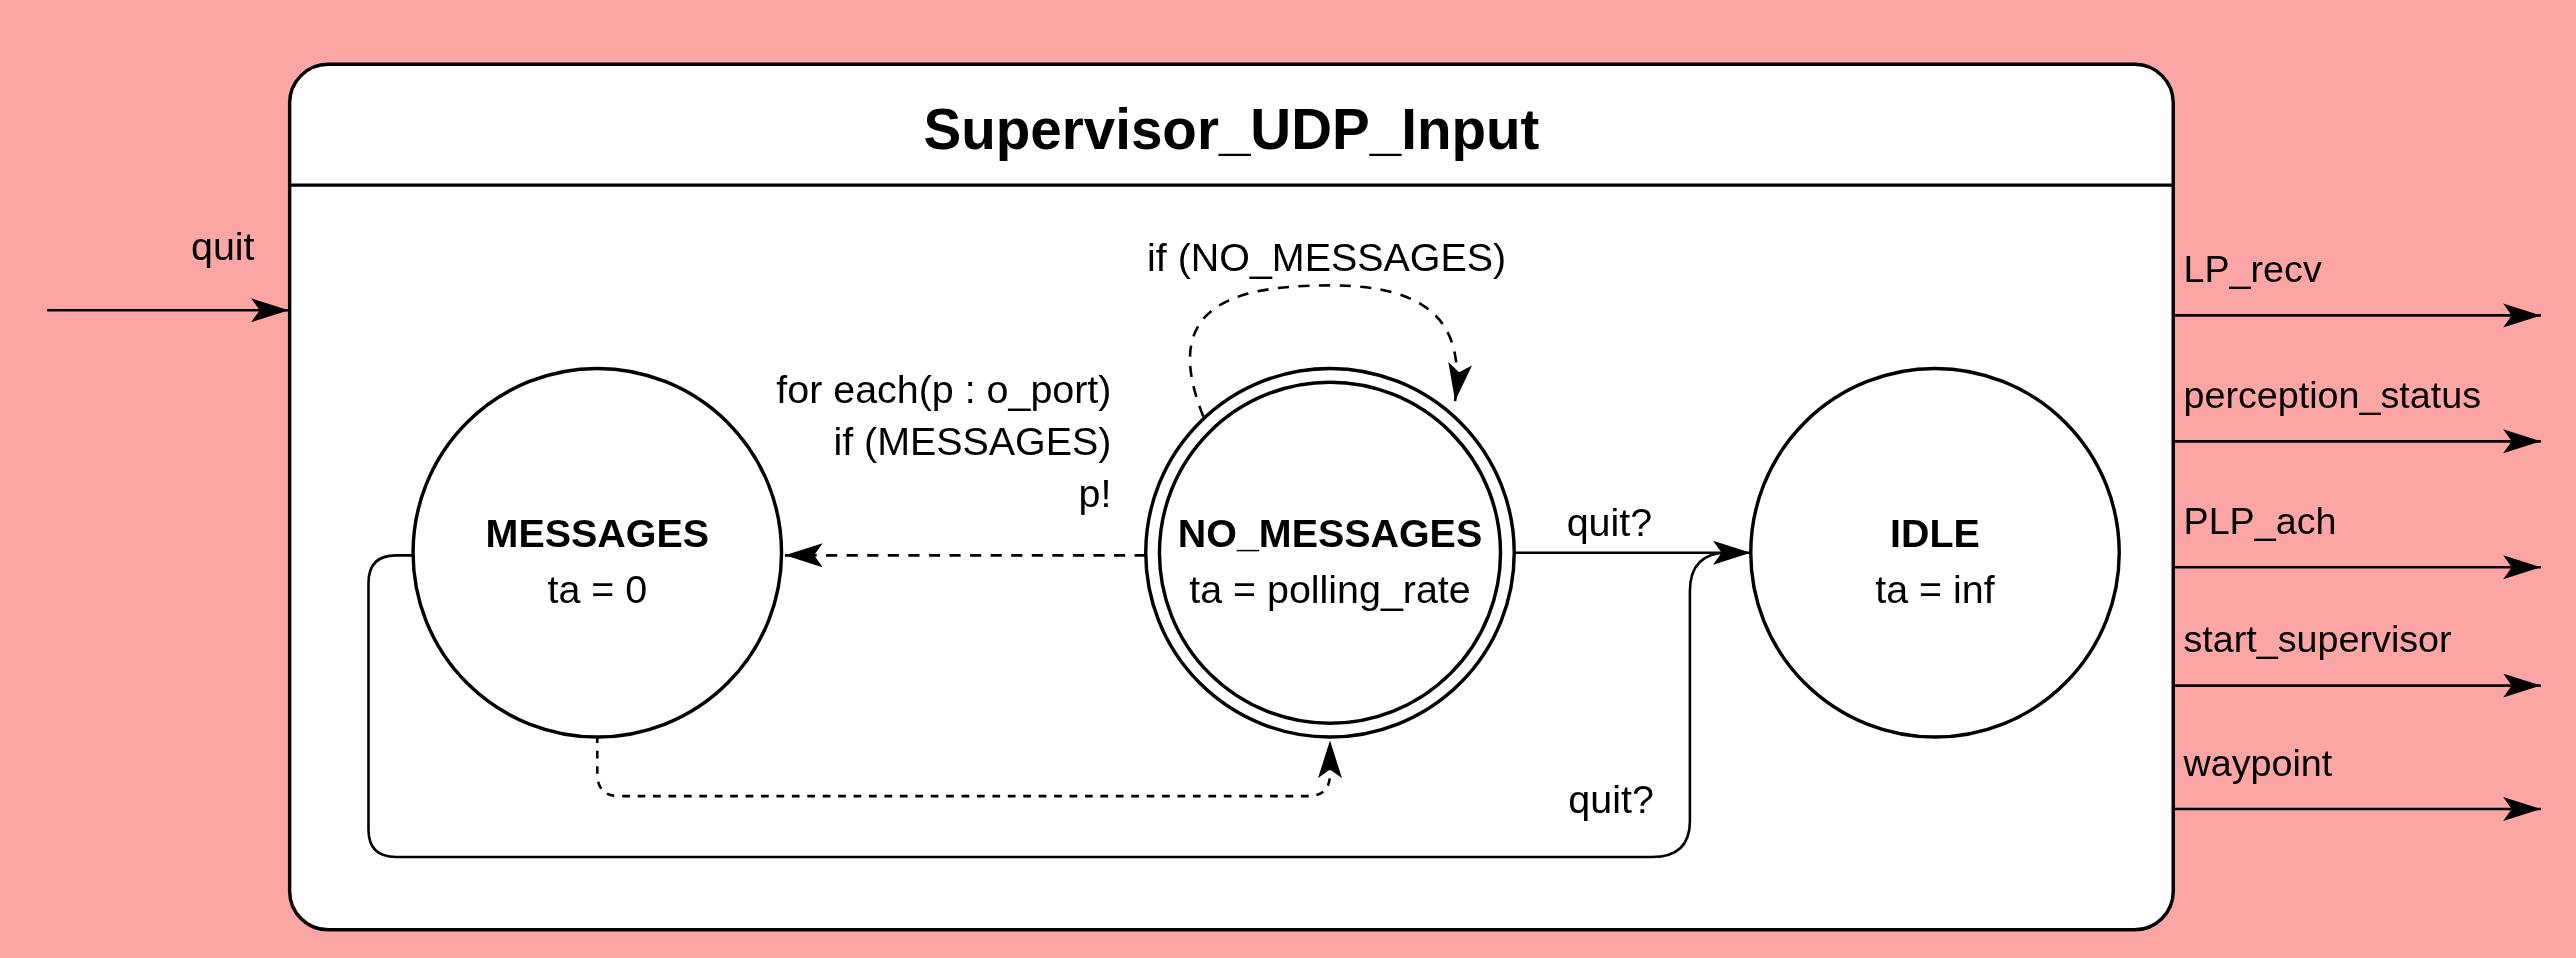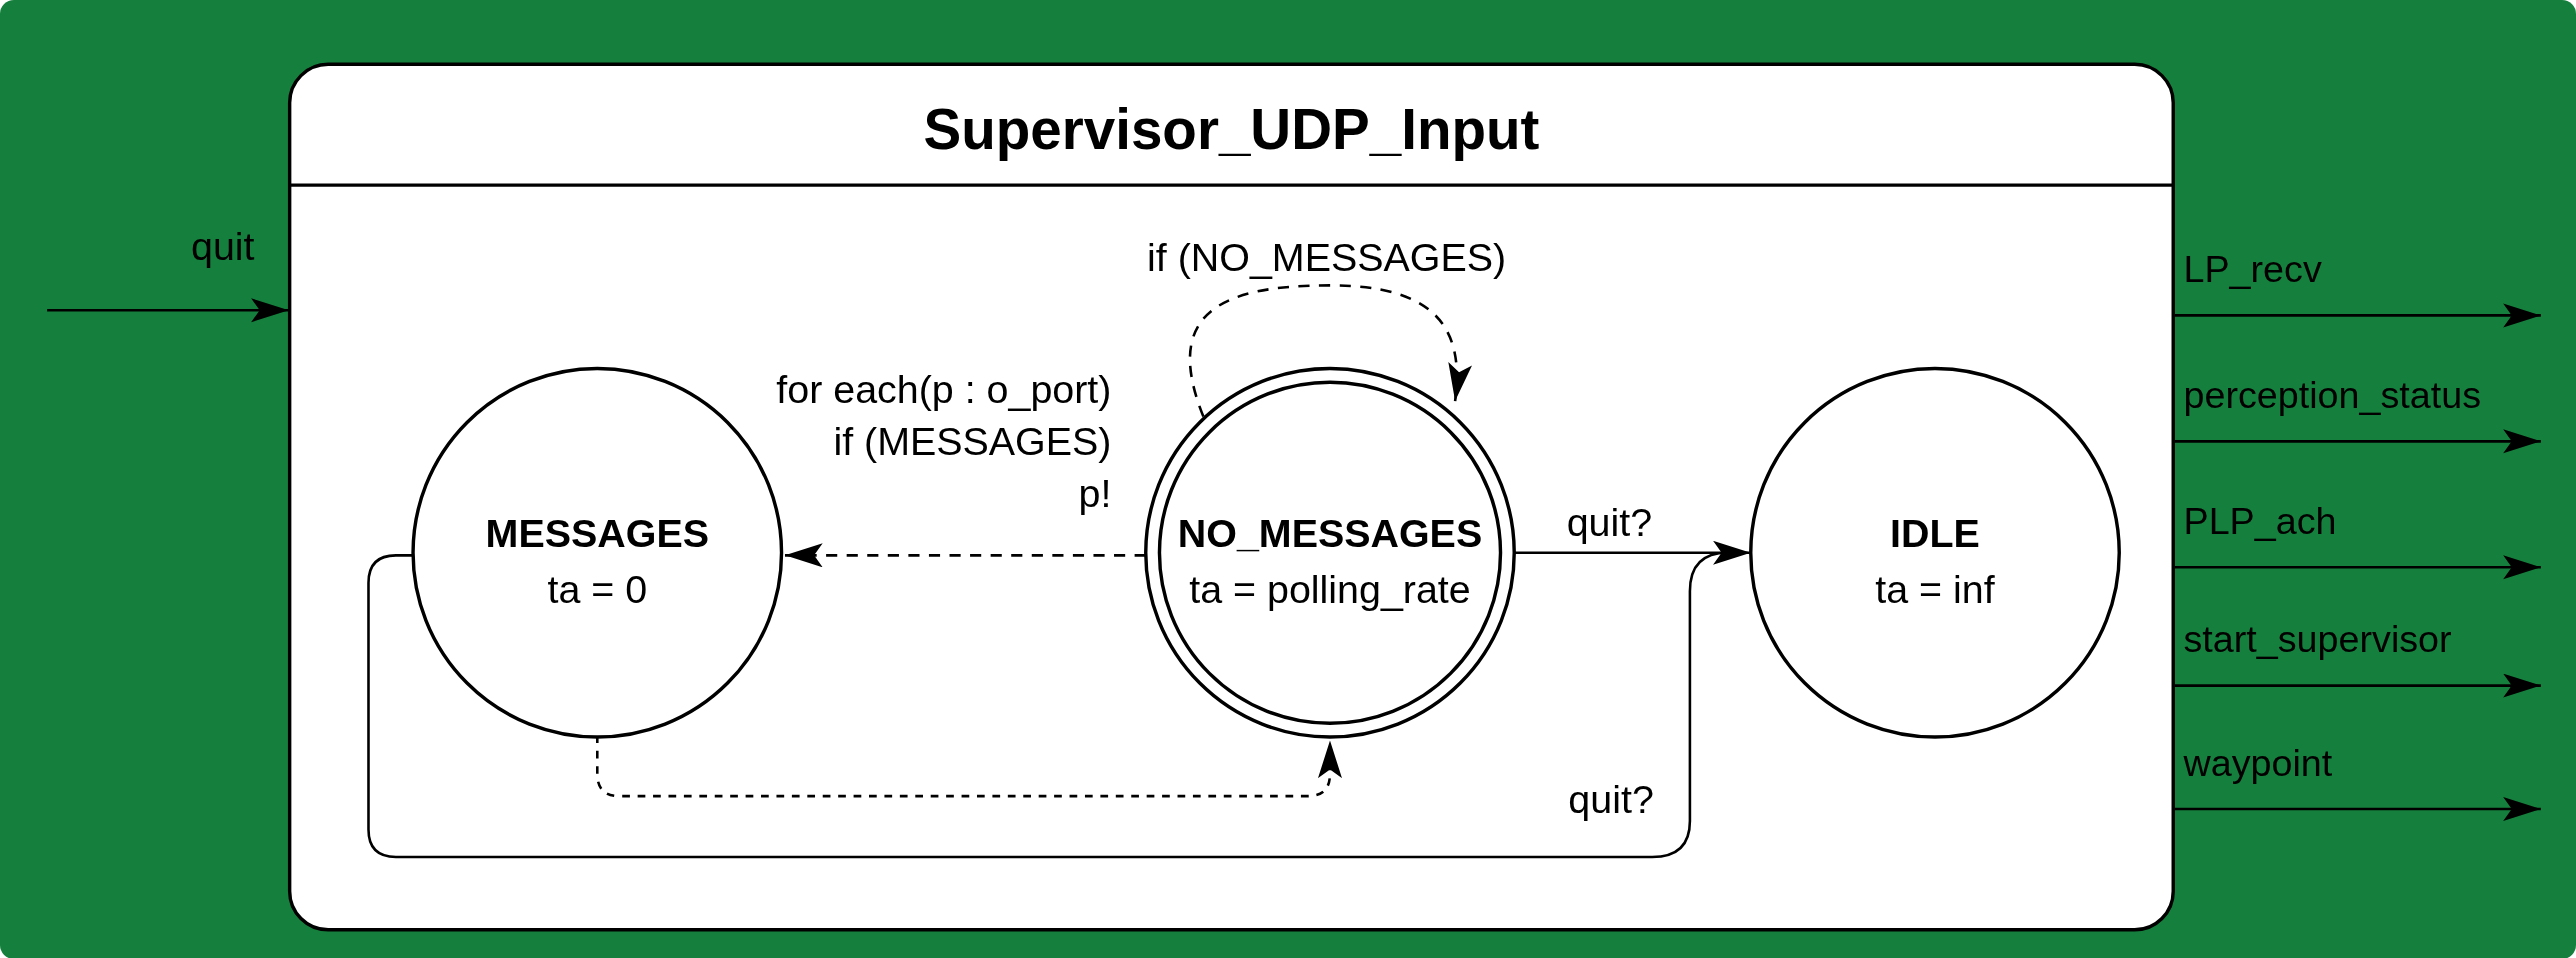--- a/index.html
+++ b/index.html
@@ -1,22 +1,21 @@
 <!DOCTYPE html>
 <html style="font-size:13.7px"><head>
 <meta charset="utf-8">
 <style>
   html, body { margin: 0; padding: 0; background: #ffffff; }
   .canvas {
     position: relative;
     width: 2576px;
     height: 959px;
-    background: #15803d;
+    background: #fca5a5;
     overflow: hidden;
-    border-radius: 14px;
   }
   svg { display: block; }
   svg text {
     font-family: "Liberation Sans", "DejaVu Sans", sans-serif;
     fill: #000000;
   }
   .t-title { font-size: 66px; font-weight: bold; }
   .t-state { font-size: 46px; font-weight: bold; }
   .t-ta    { font-size: 46px; }
   .t-label { font-size: 46px; }

